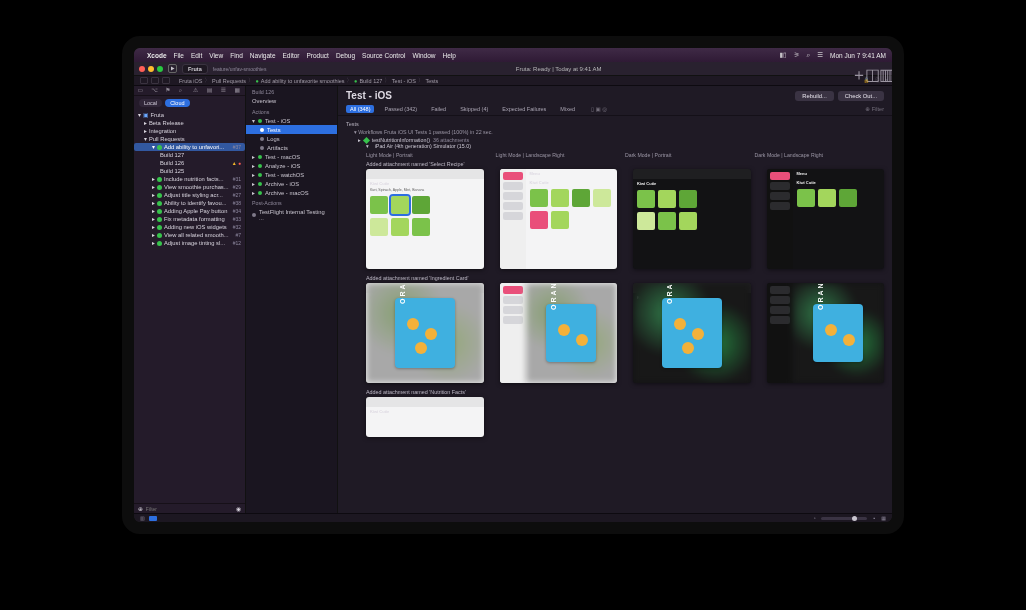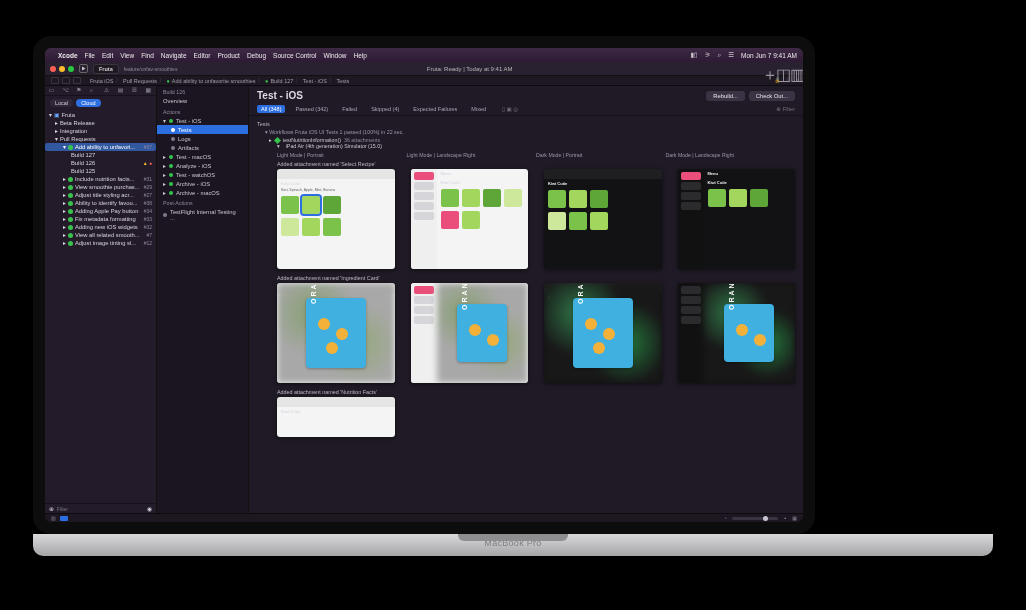--- a/index.html
+++ b/index.html
@@ -591,16 +591,13 @@
       <span class="blue"></span>
       <div class="right">
         <span>▫</span>
         <div class="slider"></div>
         <span>▪</span>
         <span>▦</span>
       </div>
     </div>
 
   </div>
-  <div class="mbp-base">
-    <div class="mbp-label">MacBook Pro</div>
-  </div>
 </div>
 
 </body></html>

